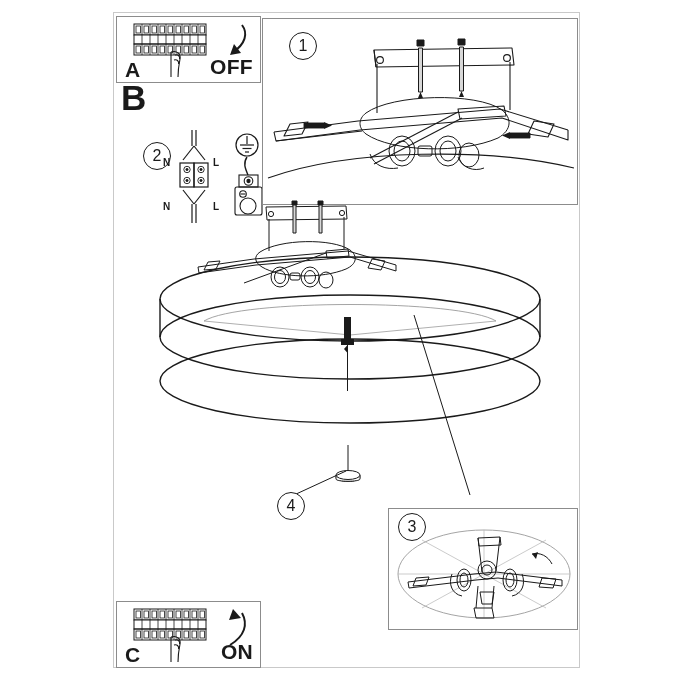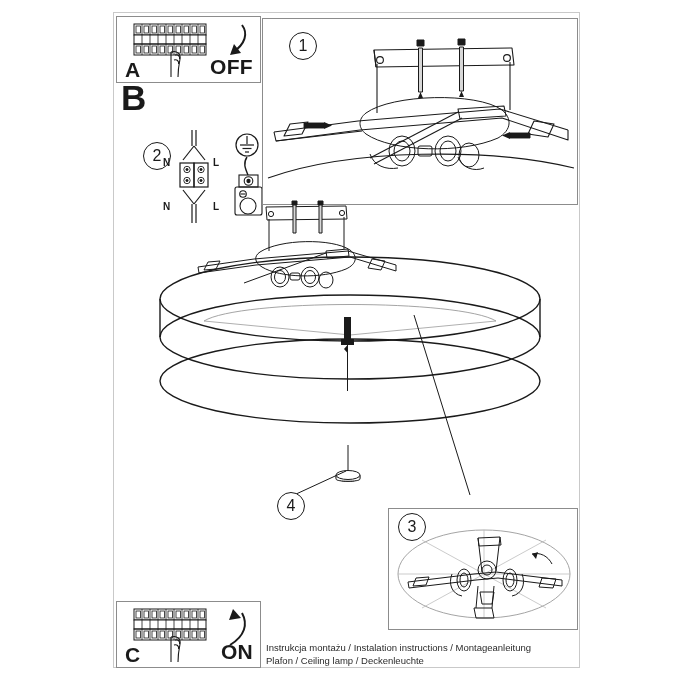--- a/index.html
+++ b/index.html
@@ -447,18 +447,14 @@
     <div class="sw-arrow">
       <svg width="44" height="44" viewBox="0 0 44 44">
         <path d="M22 40 C 37 31, 40 19, 34 8" fill="none" stroke="#1a1a1a" stroke-width="2"></path>
         <path d="M25 4 L21 15 L33 13 Z" fill="#1a1a1a"></path>
       </svg>
     </div>
     <div class="sw-letter">C</div>
     <div class="sw-word">ON</div>
   </div>
 
-  <div id="footer-text">
-    <div>Instrukcja montażu / Instalation instructions / Montageanleitung</div>
-    <div>Plafon / Ceiling lamp / Deckenleuchte</div>
-  </div>
 
 </div>
 
 </body></html>

